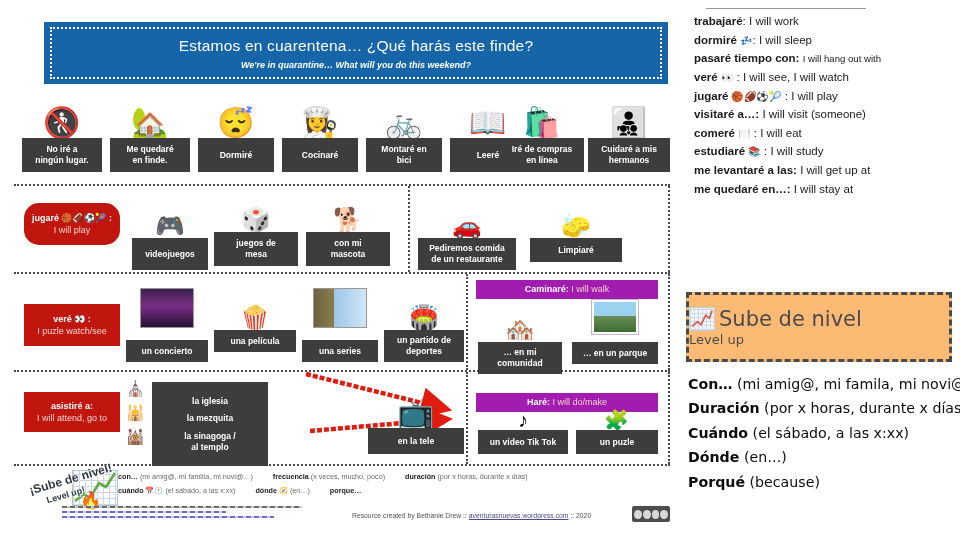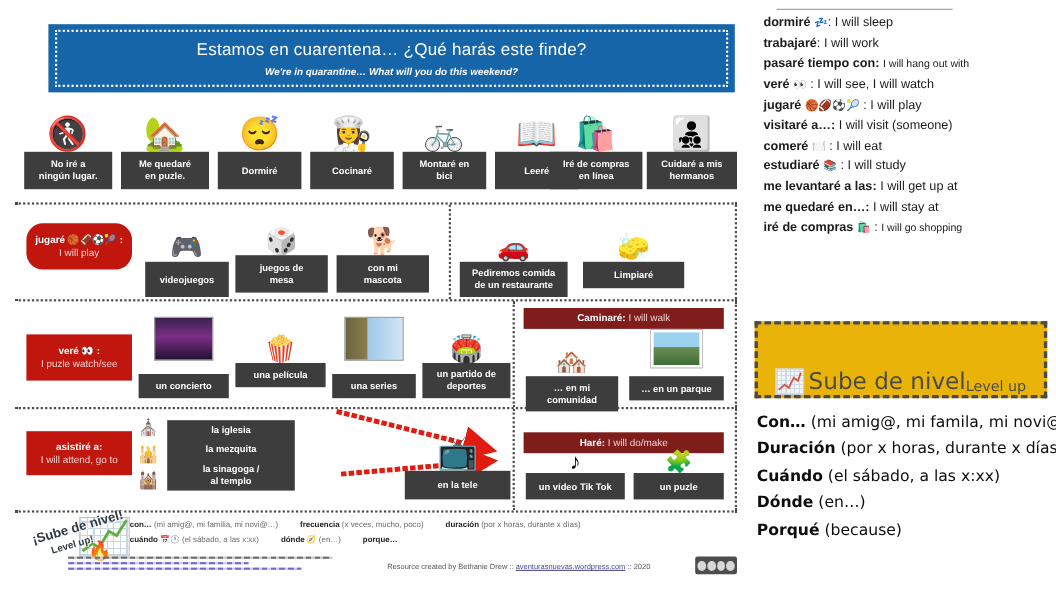--- a/index.html
+++ b/index.html
@@ -59,21 +59,21 @@
 
   .redlbl {
     position: absolute; background: #c1160e; color: #ffffff;
     font-size: 9px; text-align: center; padding: 7px 6px; line-height: 1.35;
     display: flex; align-items: center; justify-content: center;
   }
   .redlbl b { font-weight: bold; }
   .redlbl .tr { color: #f0d2cf; font-weight: normal; }
 
   .redbar {
-    position: absolute; background: #7f1d1d; color: #ffffff; font-size: 9px;
+    position: absolute; background: #a21caf; color: #ffffff; font-size: 9px;
     text-align: center; padding: 4px 0; line-height: 1.2;
   }
   .redbar b { font-weight: bold; }
   .redbar .tr { color: #f0cfcc; font-weight: normal; }
 
   
   .pic { width: 54px; height: 40px; display: block; margin-bottom: 2px; }
   .pic-concert { background: linear-gradient(180deg,#3c2050 0%,#7b2f86 45%,#241033 100%); border:1px solid #999; }
   .pic-series { background: linear-gradient(90deg,#6b6340 0%,#8a7c4e 38%,#9fc6e8 39%,#cfe6f7 100%); border:1px solid #999; }
   .pic-park  { background: linear-gradient(180deg,#9ad2f0 0%,#9ad2f0 45%,#6a8f54 46%,#3f6b35 100%); border:2px solid #fff; box-shadow:0 0 0 1px #bbb; }
@@ -127,22 +127,22 @@
   .vocab-rule { position: absolute; left: 22px; top: 8px; width: 160px; border-top: 1px solid #999; }
   .vocab { position: absolute; left: 10px; top: 12px; width: 266px; }
   .vrow { font-size: 11.5px; color: #1b1b1b; line-height: 1.62; white-space: nowrap; }
   .vrow b { font-weight: bold; }
   .vrow .e { font-size: 10px; }
   .vrow .sm { font-size: 9.6px; }
 
   .lvlbox {
     position: absolute; left: 686px; top: 292px; width: 266px; height: 70px;
     border: 3px dashed #4a4a4a;
-    display: flex; flex-direction: row; align-items: flex-end; justify-content: center;
-    background: #eab308;
+    display: flex; flex-direction: column; align-items: flex-start; justify-content: center;
+    background: #fdba74;
   }
   .lvl-title { display: flex; align-items: center; gap: 4px; }
   .lvl-chart {
     width: 26px; height: 24px;
     background:
       repeating-linear-gradient(0deg, #cfd9e3 0 1px, transparent 1px 4px),
       repeating-linear-gradient(90deg, #cfd9e3 0 1px, transparent 1px 4px),
       #f2f5f8;
     border: 1px solid #c3cedb; position: relative;
   }
@@ -180,21 +180,21 @@
     <div class="vsep vr4"></div>
 
     <div class="card" style="left:22px; top:96px; width:80px;">
       <div class="emoji">🚷</div>
       <div class="lbl" style="width:80px; height:34px; white-space:pre-line;">No iré a
 ningún lugar.</div>
     </div>
     <div class="card" style="left:110px; top:96px; width:80px;">
       <div class="emoji">🏡</div>
       <div class="lbl" style="width:80px; height:34px; white-space:pre-line;">Me quedaré
-en puzle.</div>
+en finde.</div>
     </div>
     <div class="card" style="left:198px; top:96px; width:76px;">
       <div class="emoji">😴</div>
       <div class="lbl" style="width:76px; height:34px; white-space:pre-line;">Dormiré</div>
     </div>
     <div class="card" style="left:282px; top:96px; width:76px;">
       <div class="emoji">👩‍🍳</div>
       <div class="lbl" style="width:76px; height:34px; white-space:pre-line;">Cocinaré</div>
     </div>
     <div class="card" style="left:366px; top:96px; width:76px;">
@@ -283,21 +283,21 @@
 
     <div class="redlbl" style="left:24px; top:392px; width:96px; height:40px; flex-direction:column;">
       <b>asistiré a:</b>
       <span class="tr">I will attend, go to</span>
     </div>
     <div style="position:absolute; left:126px; top:380px; width:22px;">
       <div style="font-size:15px;height:24px">⛪</div>
       <div style="font-size:15px;height:24px">🕌</div>
       <div style="font-size:15px;height:24px">🕍</div>
     </div>
-    <div class="lbl" style="position:absolute; left:152px; top:382px; width:116px; height:64px; flex-direction:column; gap:7px; justify-content:center;">
+    <div class="lbl" style="position:absolute; left:152px; top:382px; width:116px; height:84px; flex-direction:column; gap:7px; justify-content:center;">
       <span>la iglesia</span>
       <span>la mezquita</span>
       <span style="white-space:pre-line">la sinagoga /
 al templo</span>
     </div>
 
     <svg class="arrowsvg" viewBox="0 0 190 80">
       <defs>
         <marker id="ah" markerWidth="7" markerHeight="7" refX="1" refY="3.5" orient="auto">
           <polygon points="0 0, 7 3.5, 0 7" fill="#e01b10"></polygon>
@@ -370,31 +370,30 @@
       <span></span>
         <span></span>
         <span></span>
         <span></span>
     </div>
   </div>
 
   <div id="rightpanel">
     <div class="vocab-rule"></div>
     <div class="vocab">
+      <div class="vrow"><b>trabajaré</b><span class="e"></span><span>:</span> <span>I will work</span></div>
       <div class="vrow"><b>dormiré</b> <span class="e">💤</span><span>:</span> <span>I will sleep</span></div>
-      <div class="vrow"><b>trabajaré</b><span class="e"></span><span>:</span> <span>I will work</span></div>
       <div class="vrow"><b>pasaré tiempo con:</b> <span class="sm">I will hang out with</span></div>
       <div class="vrow"><b>veré</b> <span class="e">👀</span> <span>:</span> <span>I will see, I will watch</span></div>
       <div class="vrow"><b>jugaré</b> <span class="e">🏀🏈⚽🎾</span> <span>:</span> <span>I will play</span></div>
       <div class="vrow"><b>visitaré a…:</b> <span>I will visit (someone)</span></div>
       <div class="vrow"><b>comeré</b> <span class="e">🍽️</span> <span>:</span> <span>I will eat</span></div>
       <div class="vrow"><b>estudiaré</b> <span class="e">📚</span> <span>:</span> <span>I will study</span></div>
       <div class="vrow"><b>me levantaré a las:</b> <span>I will get up at</span></div>
       <div class="vrow"><b>me quedaré en…:</b> <span>I will stay at</span></div>
-      <div class="vrow"><b>iré de compras</b> <span class="e">🛍️</span> <span>:</span> <span class="sm">I will go shopping</span></div>
     </div>
   </div>
 
   <div class="lvlbox">
     <div class="lvl-title">
       <div class="lvl-chart">
         <svg viewBox="0 0 26 24" style="position:absolute;inset:0;width:100%;height:100%">
           <polyline points="2,20 8,15 12,18 17,8 21,11 24,3" fill="none" stroke="#d8584a" stroke-width="1.8"></polyline>
         </svg>
       </div>

